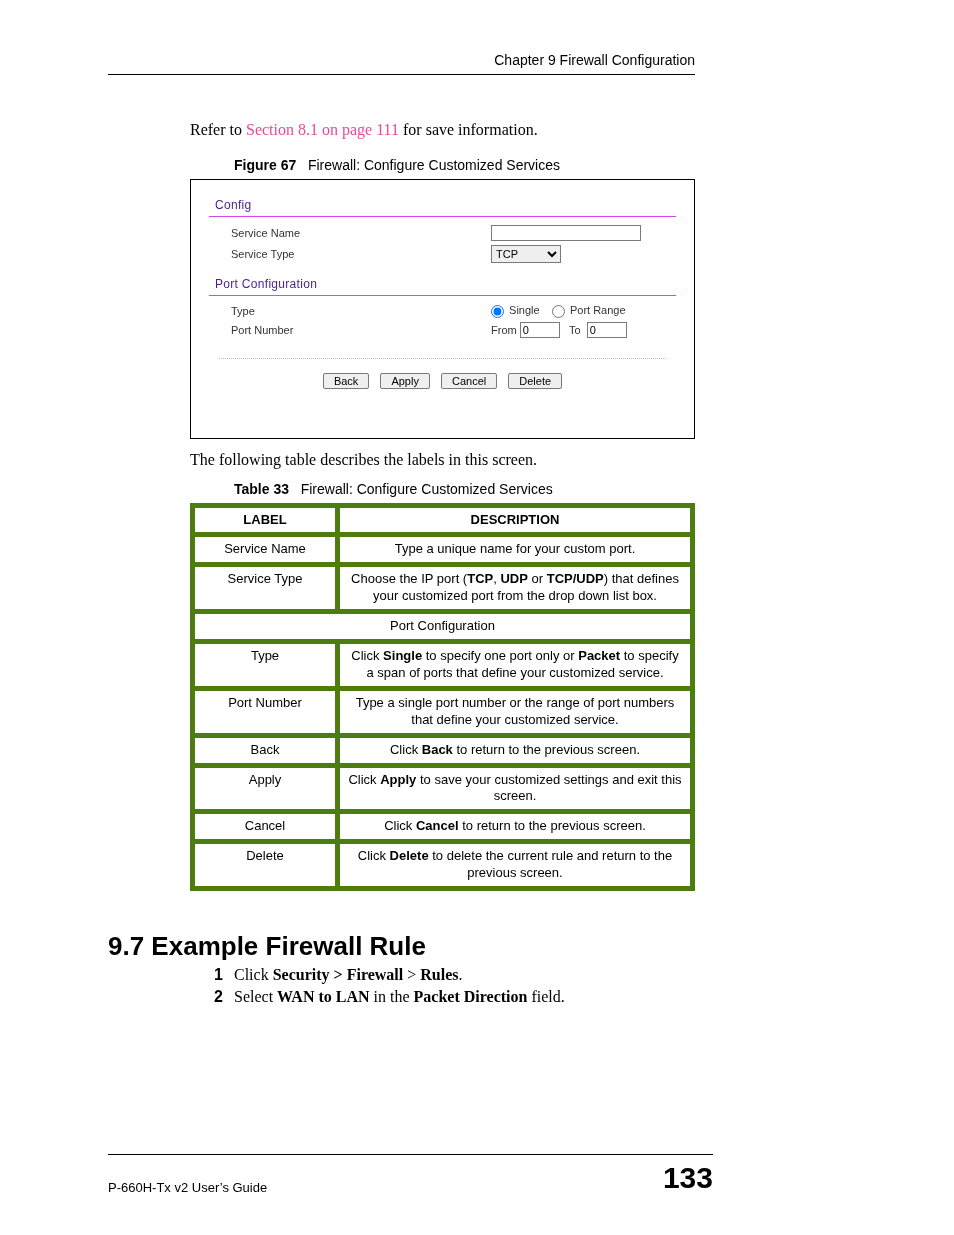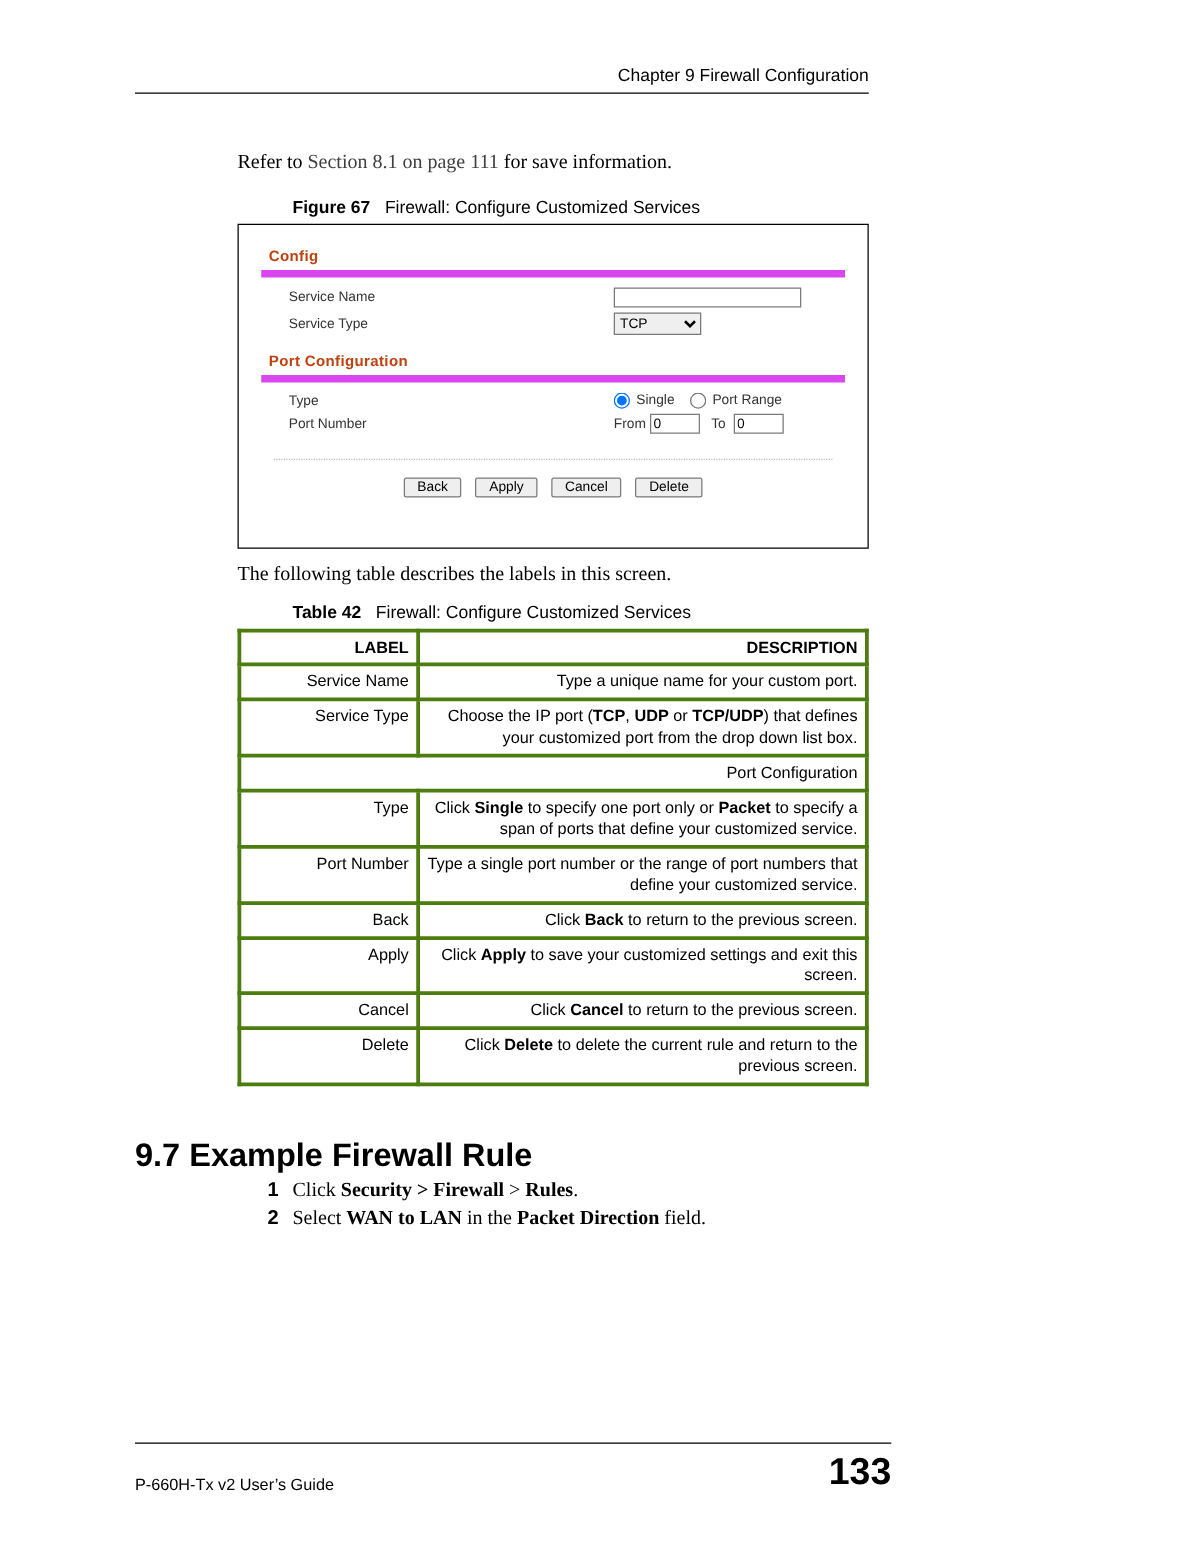--- a/index.html
+++ b/index.html
@@ -23,45 +23,45 @@
     padding-bottom: 6px;
     border-bottom: 1.5px solid #000;
   }
   .body-area {
     padding: 30px 0 0 82px;
   }
   .intro-line {
     font-size: 16px;
     margin-bottom: 18px;
   }
-  .intro-line a { color: #404040; text-decoration: none; }
+  .intro-line a { color: #ec4899; text-decoration: none; }
 
   .fig-caption, .tbl-caption {
     font-family: Arial, Helvetica, sans-serif;
     font-size: 14px;
     margin: 4px 0 6px 0;
   }
   .fig-caption b, .tbl-caption b { font-weight: bold; padding-left: 44px; }
 
   
   .figbox {
     border: 1px solid #000;
     height: 260px;
     padding: 14px 18px 0 18px;
     font-family: Verdana, Arial, sans-serif;
     font-size: 11px;
     color: #333;
     box-sizing: border-box;
     margin-bottom: 10px;
   }
   .section-title {
-    font-weight: bold;
-    color: #c2410c;
+    font-weight: normal;
+    color: #4c1d95;
     font-size: 12px;
-    border-bottom: 6px solid #d946ef;
+    border-bottom: 1px solid #d946ef;
     padding: 4px 6px;
     margin: 0 0 6px 0;
     letter-spacing: .3px;
   }
   .row {
     display: flex;
     align-items: center;
     padding: 2px 0 2px 22px;
   }
   .lbl { width: 260px; }
@@ -97,23 +97,23 @@
 
   
   .desc-table {
     width: 100%;
     border-collapse: collapse;
     font-family: Arial, Helvetica, sans-serif;
     font-size: 13px;
     margin-top: 4px;
   }
   .desc-table th, .desc-table td {
-    border: 3px solid #4d7c0f;
+    border: 5px solid #4d7c0f;
     padding: 4px 6px;
-    text-align: right;
+    text-align: center;
     vertical-align: top;
     line-height: 1.3;
   }
   .desc-table th { font-weight: bold; }
 
   h2.section {
     font-family: Arial, Helvetica, sans-serif;
     font-size: 26px;
     font-weight: bold;
     margin: 40px 0 0 -82px;
@@ -217,21 +217,21 @@
         <button class="btn">Back</button>
         <button class="btn">Apply</button>
         <button class="btn">Cancel</button>
         <button class="btn">Delete</button>
       </div>
     </div>
 
     <p class="body-text" style="font-size:16px;margin-top:6px">The following table describes the labels in this screen.</p>
 
     <p class="tbl-caption">
-      <b>Table 42</b>&nbsp;&nbsp;&nbsp;<span>Firewall: Configure Customized Services</span>
+      <b>Table 33</b>&nbsp;&nbsp;&nbsp;<span>Firewall: Configure Customized Services</span>
     </p>
 
     <table class="desc-table">
       <thead>
         <tr>
           <th style="width:128px">LABEL</th>
           <th>DESCRIPTION</th>
         </tr>
       </thead>
       <tbody id="tbl-body">

